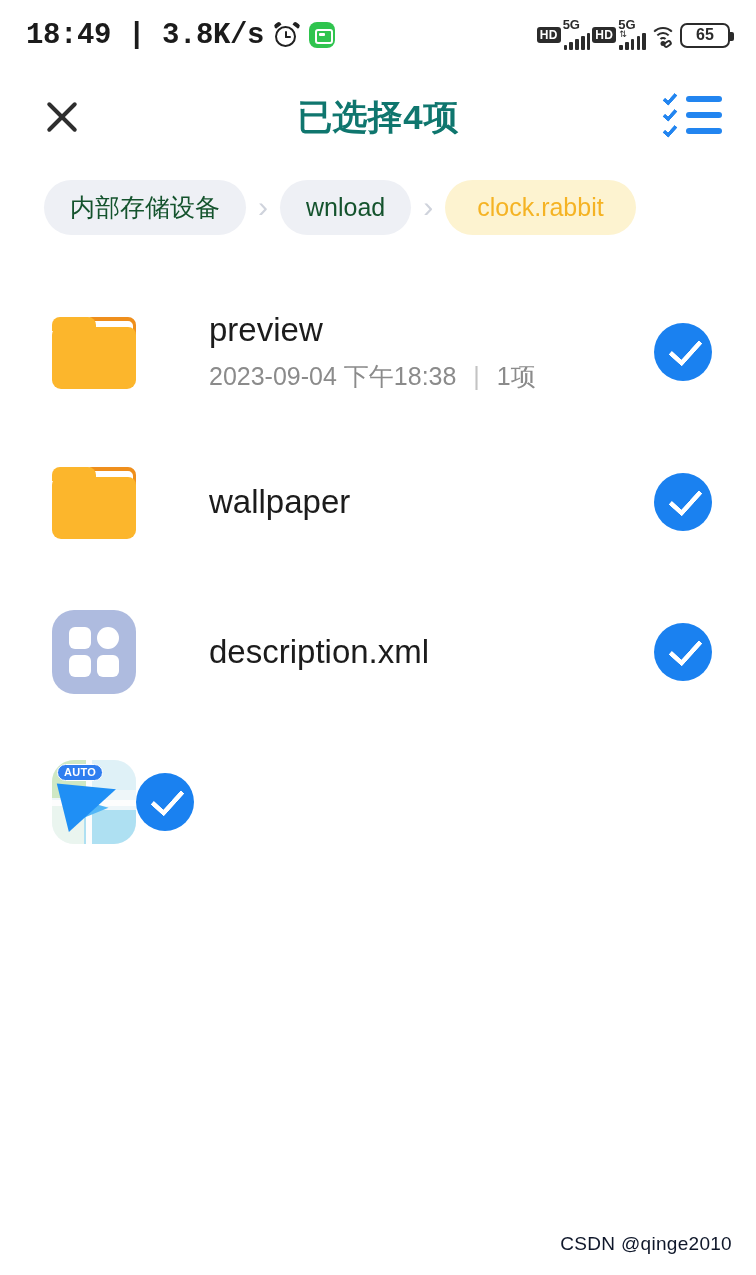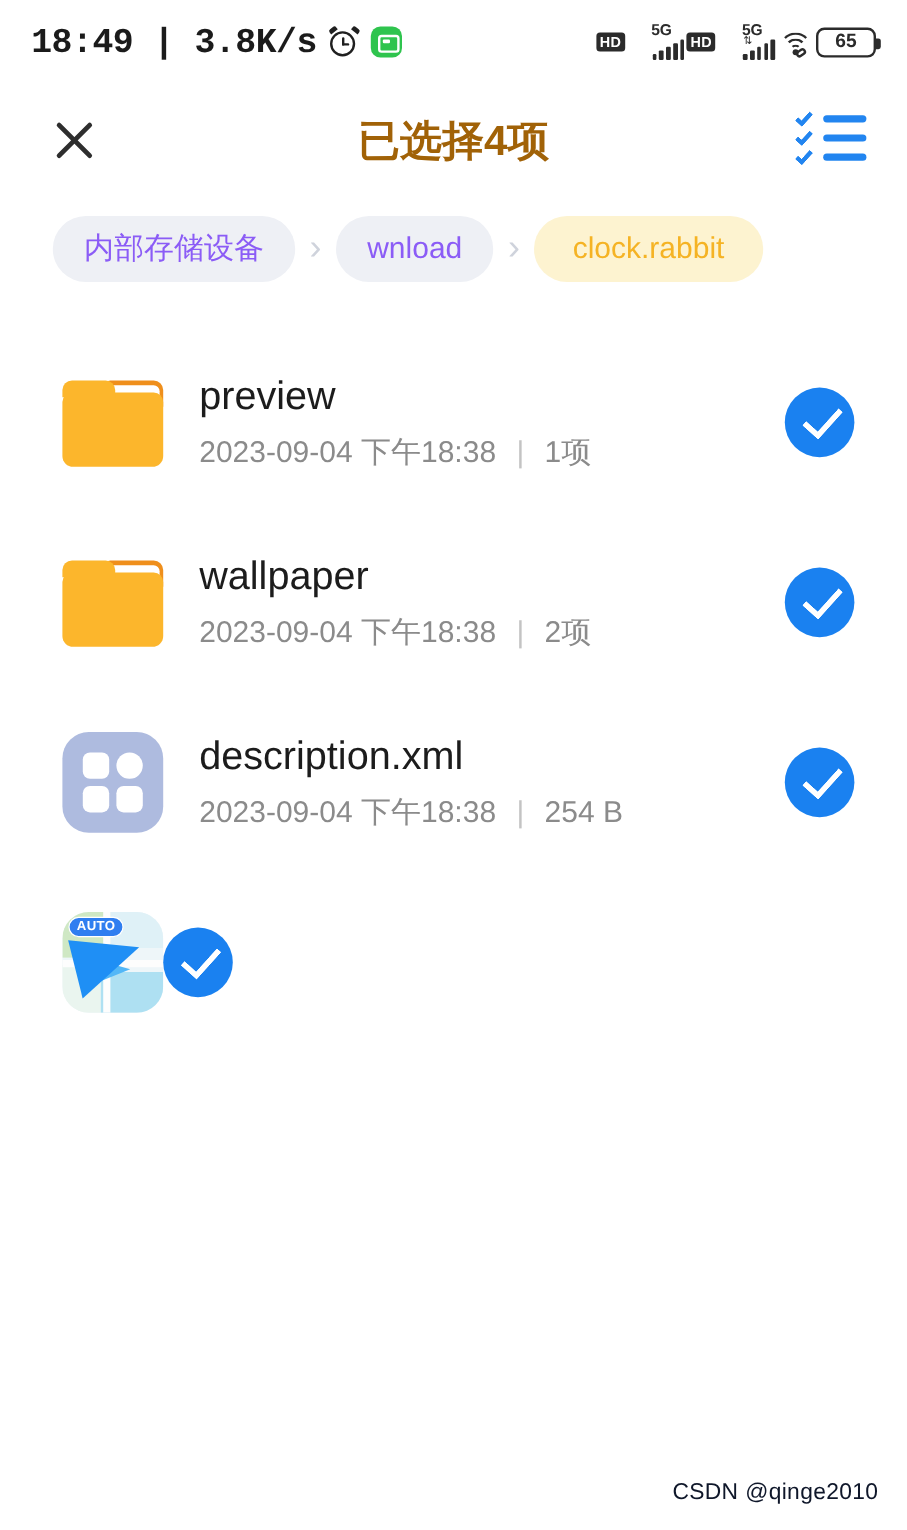--- a/index.html
+++ b/index.html
@@ -52,21 +52,21 @@
     content:""; position:absolute; left:10px; top:11px;
     width:6px; height:3px; background:#fff; border-radius:1px;
   }
 
   .sb-right { display:flex; align-items:center; gap:2px; }
   .hd-badge {
     background:#2b2b2b; color:#fff; font-size:12px; font-weight:700;
     border-radius:3px; padding:2px 3px 2px 3px; letter-spacing:0.3px;
     line-height:1;
   }
-  .sig-group { display:flex; align-items:flex-end; gap:2px; position:relative;margin-left:20px; }
+  .sig-group { display:flex; align-items:flex-end; gap:2px; position:relative; }
   .sig-label {
     font-size:13px; font-weight:700; color:#2b2b2b;
     position:absolute; top:-3px; left:0; line-height:1;
   }
   .bars { display:flex; align-items:flex-end; gap:2.2px; margin-left:1px; padding-top:12px; }
   .bars i { width:3.6px; background:#2b2b2b; border-radius:1px; display:block; }
   .bars i:nth-child(1){ height:5px; }
   .bars i:nth-child(2){ height:8px; }
   .bars i:nth-child(3){ height:11px; }
   .bars i:nth-child(4){ height:14px; }
@@ -112,21 +112,21 @@
     width:56px; height:56px; position:relative; cursor:pointer; flex:0 0 auto;
   }
   .close-btn i {
     position:absolute; left:8px; top:26px; width:40px; height:4px;
     background:#2e2e2e; border-radius:2px; display:block;
   }
   .close-btn i:nth-child(1){ transform:rotate(45deg); }
   .close-btn i:nth-child(2){ transform:rotate(-45deg); }
   .appbar-title {
     position:absolute; left:0; right:0; text-align:center;
-    font-size:35px; font-weight:600; color:#a16207; pointer-events:none;
+    font-size:35px; font-weight:600; color:#0f766e; pointer-events:none;font-family:Liberation Mono, monospace;
   }
   .selectall-btn {
     margin-left:auto; width:60px; height:48px; position:relative;
     cursor:pointer; flex:0 0 auto;
   }
   .sa-row { position:absolute; left:0; width:100%; height:12px; }
   .sa-row:nth-child(1){ top:1px; }
   .sa-row:nth-child(2){ top:17px; }
   .sa-row:nth-child(3){ top:33px; }
   .sa-chk {
@@ -140,21 +140,21 @@
   }
 
   
   .breadcrumb {
     display:flex; align-items:center; padding:16px 44px 0 44px; gap:2px;
   }
   .crumb {
     border-radius:30px; padding:13px 26px; font-size:25px;
     white-space:nowrap; cursor:pointer; line-height:1.15;
   }
-  .crumb.muted { background:#eef0f5; color:#8b5cf6; }
+  .crumb.muted { background:#eef0f5; color:#14532d; }
   .crumb.active { background:#fdf3d0; color:#f5b324; padding:13px 32px; }
   .crumb-sep {
     color:#cfd3dc; font-size:30px; font-weight:300;
     padding:0 10px; line-height:1; user-select:none;
   }
 
   
   .filelist { padding:42px 0 0 0; }
   .file-row {
     display:flex; align-items:center; height:150px;
@@ -209,21 +209,21 @@
     position:absolute; left:22px; top:40px; width:0; height:0;
     border-left:34px solid #53b7f7; border-top:6px solid transparent;
     border-bottom:18px solid transparent; transform:rotate(6deg);
   }
   .apk-ic .auto {
     position:absolute; left:5px; top:4px; background:#2f7ef0; color:#fff;
     font-size:11px; font-weight:700; border-radius:9px;
     padding:2px 6px; line-height:1; border:1.5px solid #fff; letter-spacing:0.3px;
   }
 
-  .fmeta { flex:1 1 auto; padding-left:30px; min-width:0; }
+  .fmeta { flex:1 1 auto; padding-left:30px; min-width:0;margin-left:43px; }
   .fname {
     font-size:33px; color:#1c1c1c; line-height:1.2;
     white-space:nowrap; overflow:hidden; text-overflow:ellipsis;
   }
   .fsub {
     font-size:25px; color:#8b8b8b; margin-top:10px; white-space:nowrap;
   }
   .check {
     width:58px; height:58px; border-radius:50%; background:#1a81f0;
     position:relative; flex:0 0 auto; cursor:pointer;
@@ -349,45 +349,35 @@
     <div class="file-row">
       <div class="ficon">
         <div class="folder-ic">
           <div class="tab"></div>
             <div class="tab-inner"></div>
             <div class="body"></div>
         </div>
       </div>
       <div class="fmeta">
         <div class="fname">wallpaper</div>
-        <div class="fsub">
-          <span>2023-09-04 下午18:38</span>
-          <span style="padding:0 10px;color:#c3c3c3;">|</span>
-          <span>2项</span>
-        </div>
       </div>
       <div class="check"></div>
     </div>
 
     <div class="file-row">
       <div class="ficon">
         <div class="xml-ic">
           <span class="s1"></span>
             <span class="s2"></span>
           <span class="s3"></span>
             <span class="s4"></span>
         </div>
       </div>
       <div class="fmeta">
         <div class="fname">description.xml</div>
-        <div class="fsub">
-          <span>2023-09-04 下午18:38</span>
-          <span style="padding:0 10px;color:#c3c3c3;">|</span>
-          <span>254 B</span>
-        </div>
       </div>
       <div class="check"></div>
     </div>
 
     <div class="file-row">
       <div class="ficon">
         <div class="apk-ic">
           <span class="mg1"></span>
             <span class="mg2"></span>
           <span class="mg3"></span>

